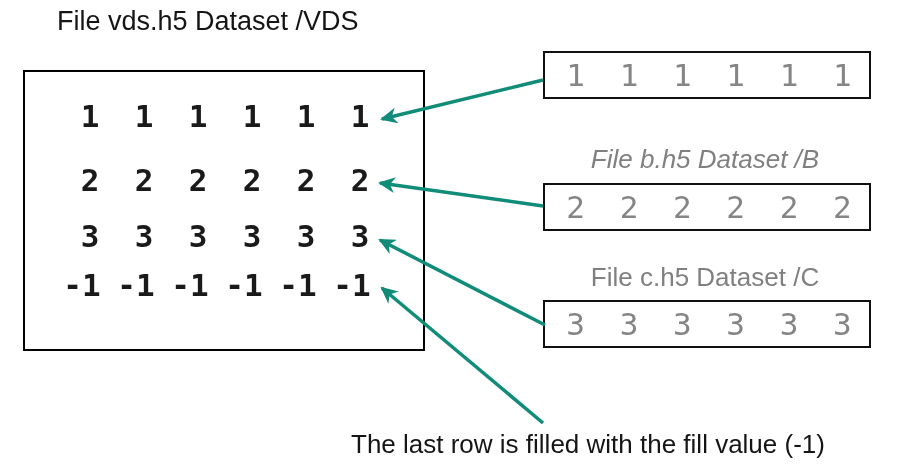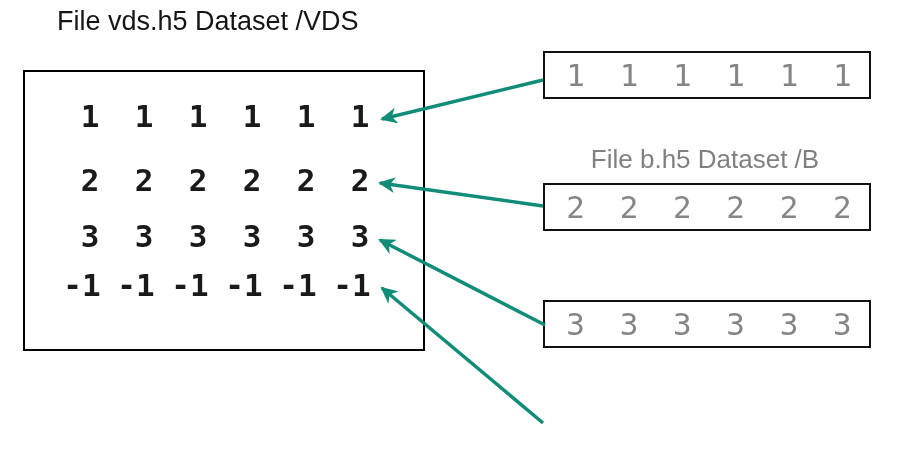--- a/index.html
+++ b/index.html
@@ -38,21 +38,21 @@
     position:absolute;left:543px;width:320px;height:44px;
     border:2px solid #111111;background:#ffffff;
     display:flex;align-items:center;padding-left:4px;
   }
   .src-box .cell{
     width:54px;text-align:center;
     font-family:"DejaVu Sans Mono", monospace;
     font-size:31px;color:#858585;
   }
   .title-a{top:12px;}   .box-a{top:51px;}
-  .title-b{top:144px;}  .box-b{top:183px;}
+  .title-b{top:144px;font-style:italic;}  .box-b{top:183px;}
   .title-c{top:262px;}  .box-c{top:300px;}
   .note{
     position:absolute;left:351px;top:429px;
     font-size:26px;color:#151515;white-space:nowrap;
   }
   .overlay{
     position:absolute;left:0;top:0;width:919px;height:472px;
     pointer-events:none;
   }
 </style>
@@ -110,29 +110,31 @@
   <div class="src-title title-b">File b.h5 Dataset /B</div>
   <div class="src-box box-b">
     <span class="cell">2</span>
     <span class="cell">2</span>
     <span class="cell">2</span>
     <span class="cell">2</span>
     <span class="cell">2</span>
     <span class="cell">2</span>
   </div>
 
+  <div class="src-title title-c">File c.h5 Dataset /C</div>
   <div class="src-box box-c">
     <span class="cell">3</span>
     <span class="cell">3</span>
     <span class="cell">3</span>
     <span class="cell">3</span>
     <span class="cell">3</span>
     <span class="cell">3</span>
   </div>
 
+  <div class="note">The last row is filled with the fill value (-1)</div>
 
   <svg class="overlay" viewBox="0 0 919 472" xmlns="http://www.w3.org/2000/svg">
     <defs>
       <marker id="ah" markerUnits="userSpaceOnUse" markerWidth="18" markerHeight="16" refX="15" refY="8" orient="auto">
         <path d="M0,0 L17,8 L0,16 L5,8 Z" fill="#108C78"></path>
       </marker>
     </defs>
     <line x1="543" y1="80" x2="382" y2="119" stroke-width="3.5" marker-end="url(#ah)" stroke="#108C78"></line>
     <line x1="543" y1="206" x2="380" y2="183" stroke-width="3.5" marker-end="url(#ah)" stroke="#108C78"></line>
     <line x1="545" y1="325" x2="380" y2="240" stroke-width="3.5" marker-end="url(#ah)" stroke="#108C78"></line>

